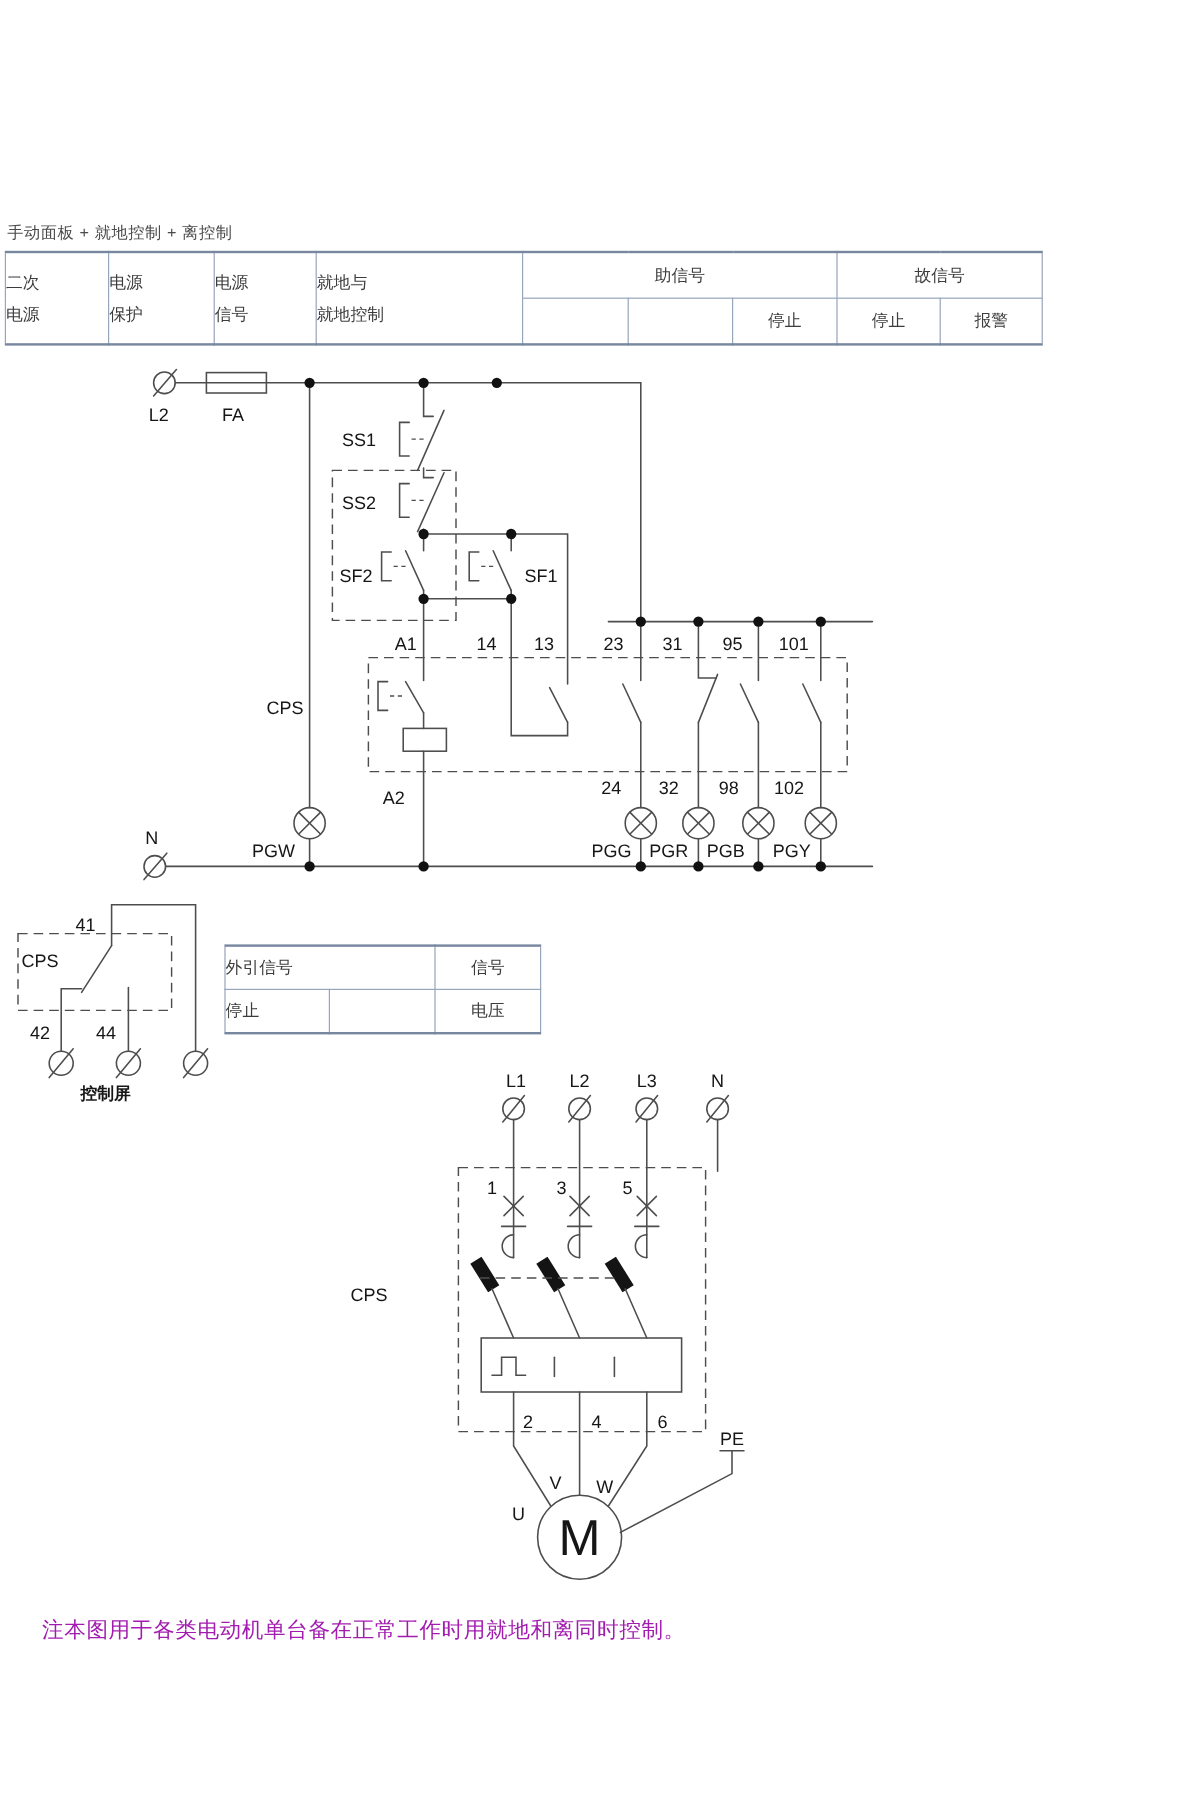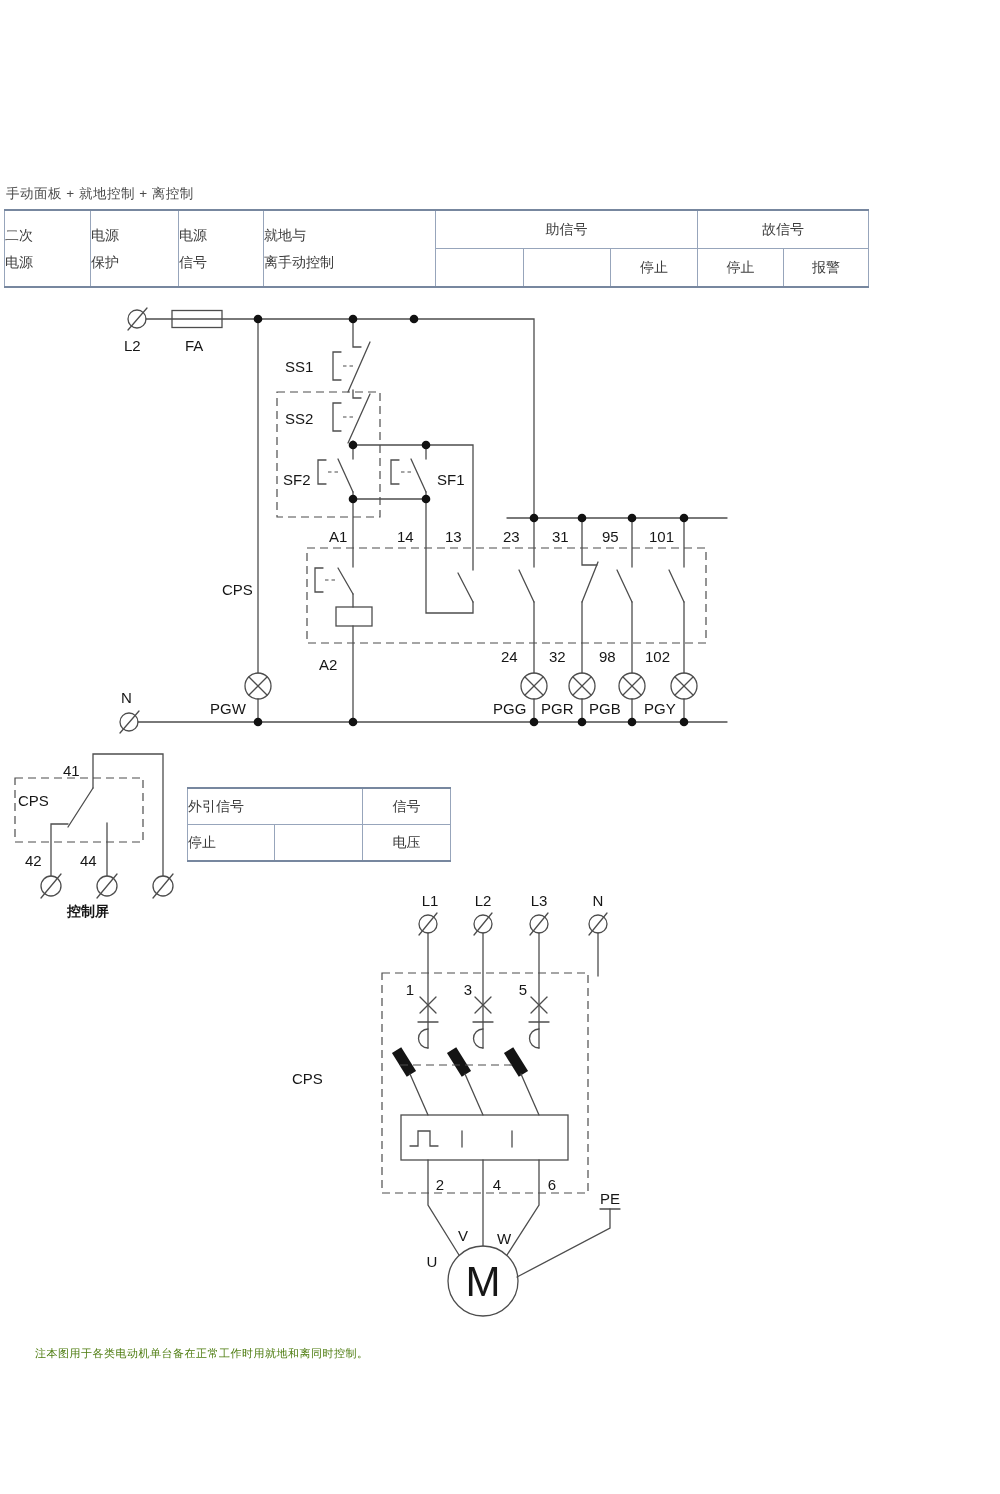--- a/index.html
+++ b/index.html
@@ -1,20 +1,20 @@
 <!DOCTYPE html>
 <html><head>
 <meta charset="utf-8">
 <style>
   html,body{margin:0;padding:0;background:#ffffff;}
   #page{position:relative;width:1000px;height:1494px;background:#fff;overflow:hidden;
         font-family:"Liberation Sans","DejaVu Sans",sans-serif;}
   .abs{position:absolute;}
   #title{left:6px;top:185px;font-size:13.5px;color:#4a4a4a;letter-spacing:.5px;}
-  #note{left:35px;top:1346px;font-size:11px;color:#4d7c0f;letter-spacing:.5px;}
+  #note{left:35px;top:1346px;font-size:18px;color:#a21caf;letter-spacing:.5px;}
   table.sch{border-collapse:collapse;table-layout:fixed;}
   table.sch td{border:1px solid #97a5bb;font-size:14px;color:#3c3c3c;
                vertical-align:middle;padding:0;overflow:hidden;}
   table.sch{border-top:2px solid #77879f;border-bottom:2px solid #77879f;}
   td.hleft{text-align:left;padding-left:10px;line-height:27px;}
   td.cent{text-align:center;font-family:Liberation Mono, monospace;}
   td.gray{color:#8a8a8a;text-align:center;}
   #sigTable{left:4px;top:209px;width:864px;}
   #sigTable td{height:37px;margin-left:28px;}
   #extTable{left:187px;top:787px;width:263px;border-radius:10px;}
@@ -55,21 +55,21 @@
       <td rowspan="2" class="hleft">
         <div>电源</div>
         <div>保护</div>
       </td>
       <td rowspan="2" class="hleft">
         <div>电源</div>
         <div>信号</div>
       </td>
       <td rowspan="2" class="hleft">
         <div>就地与</div>
-        <div>离手动控制</div>
+        <div>就地控制</div>
       </td>
       <td colspan="3" class="cent">助信号</td>
       <td colspan="2" class="cent">故信号</td>
     </tr>
     <tr>
       <td></td>
       <td></td>
       <td class="gray">停止</td>
       <td class="gray">停止</td>
       <td class="gray">报警</td>

